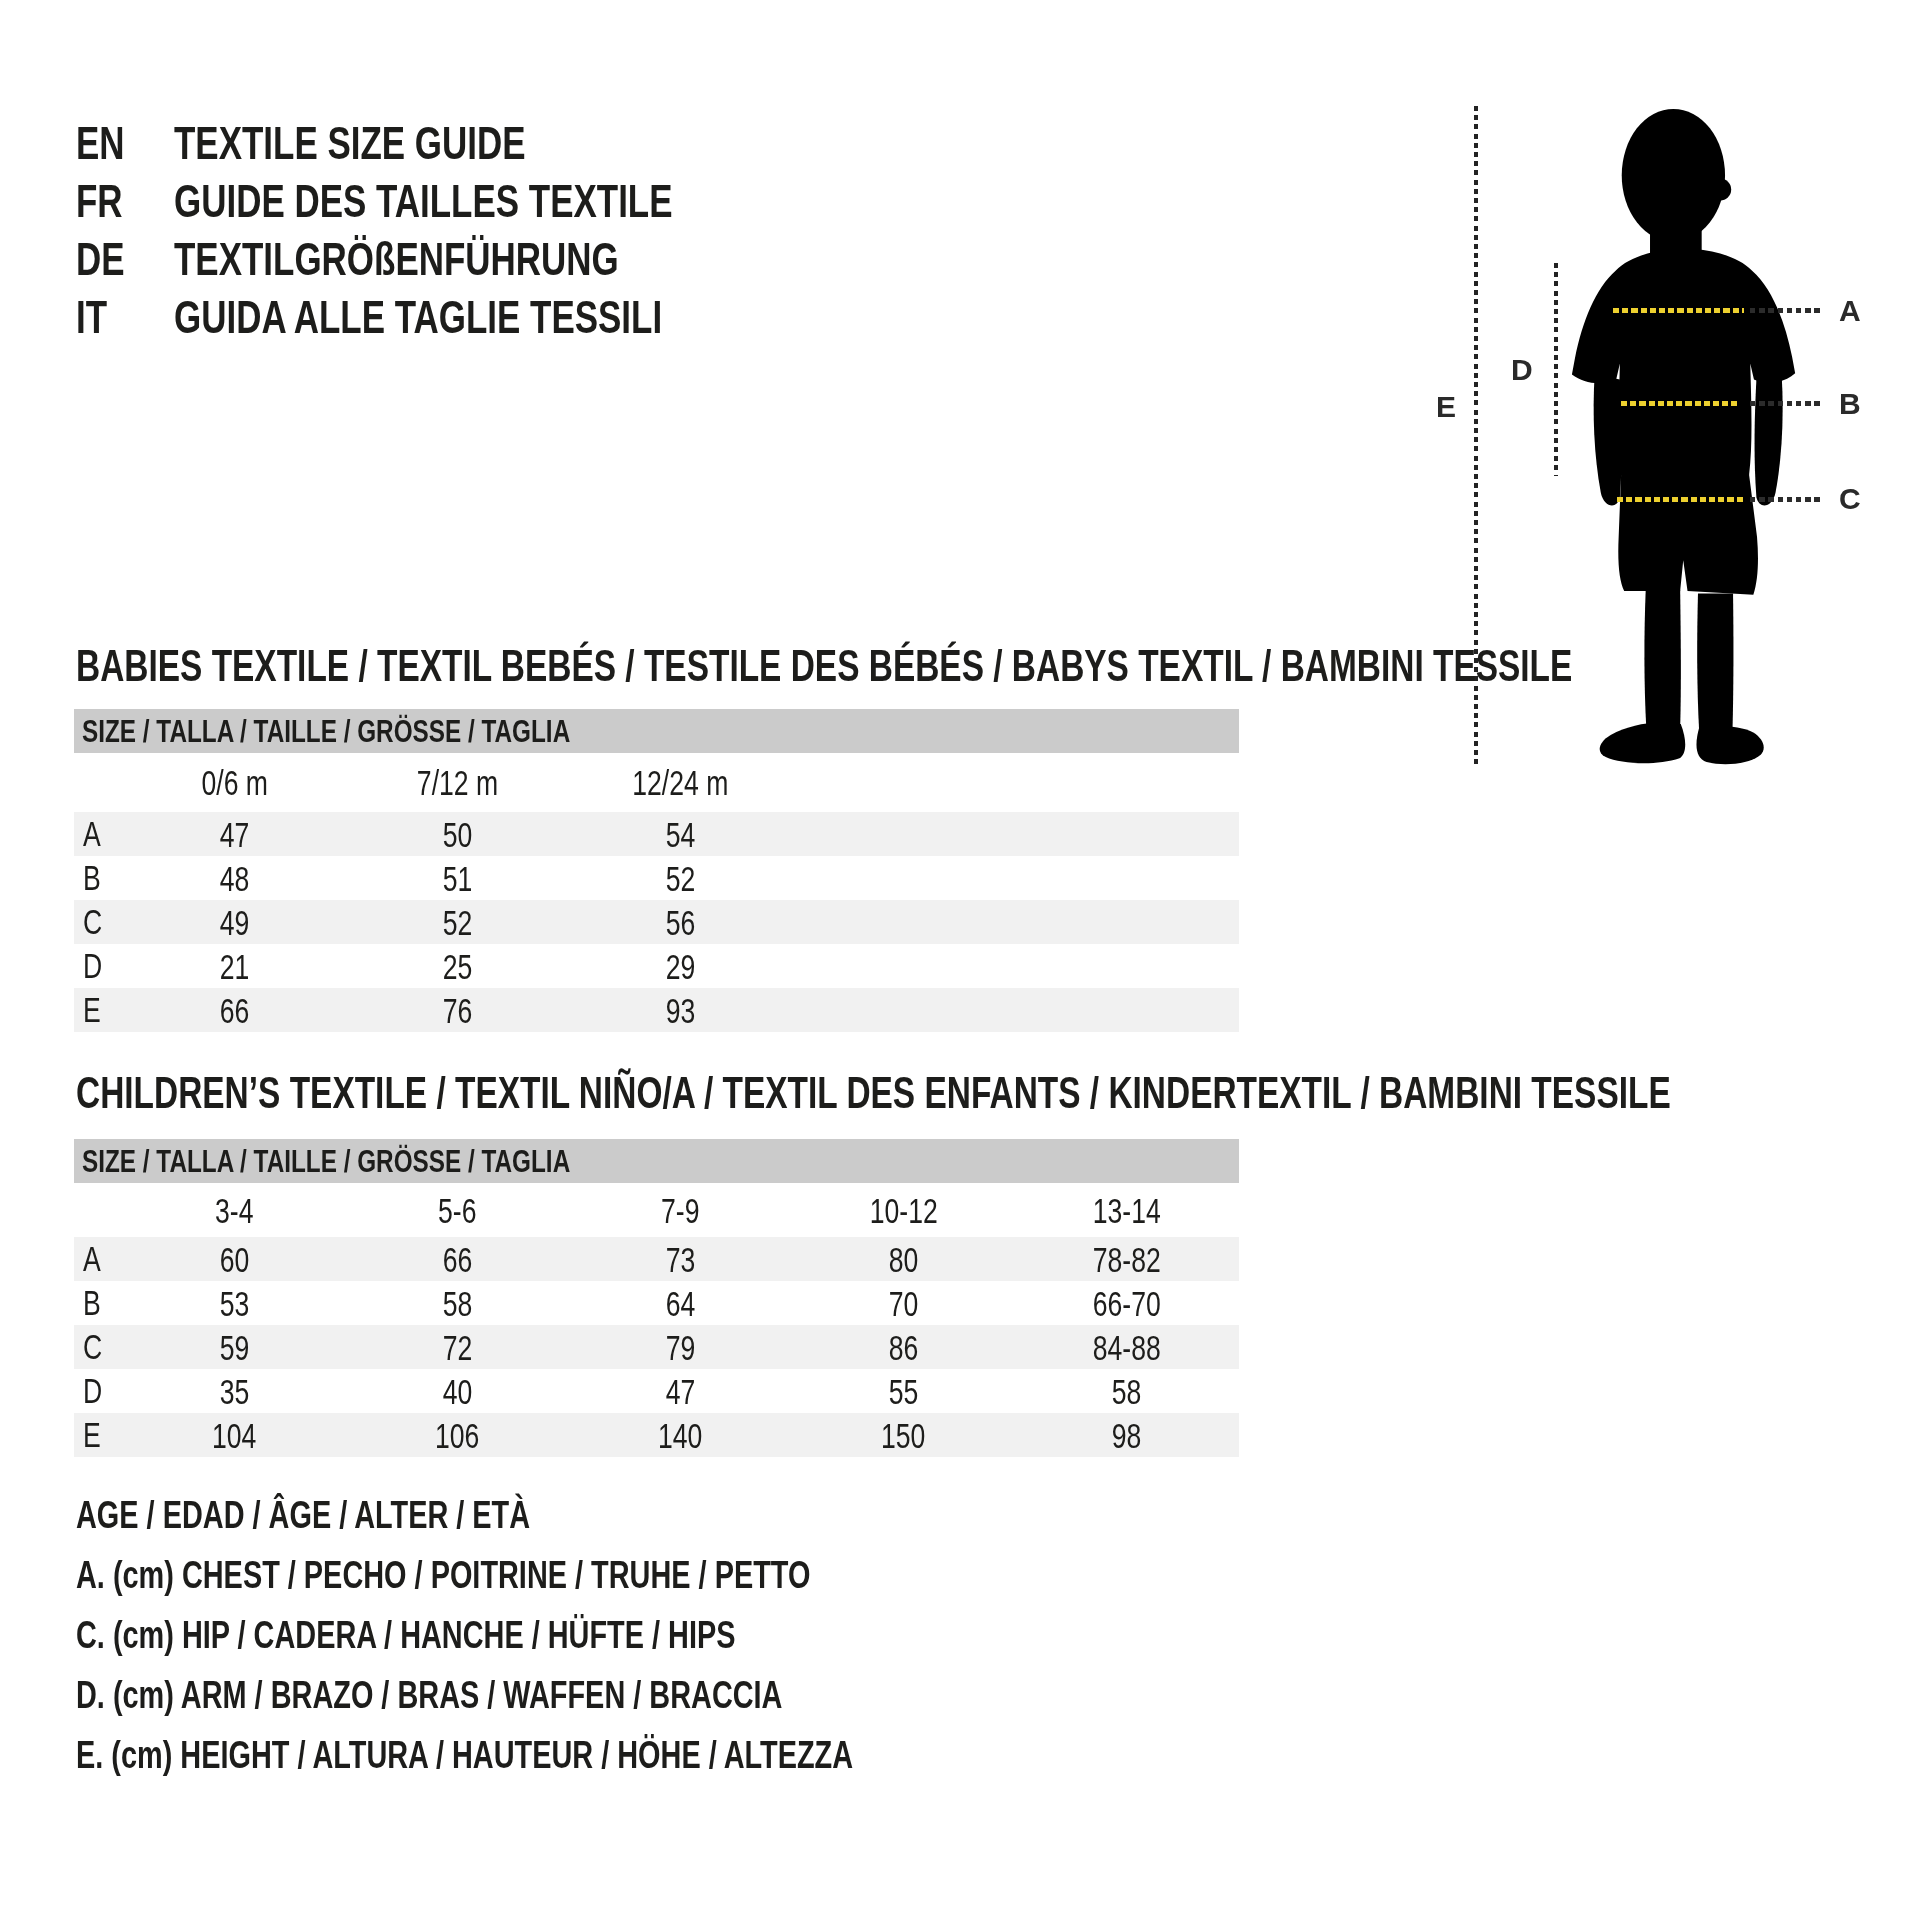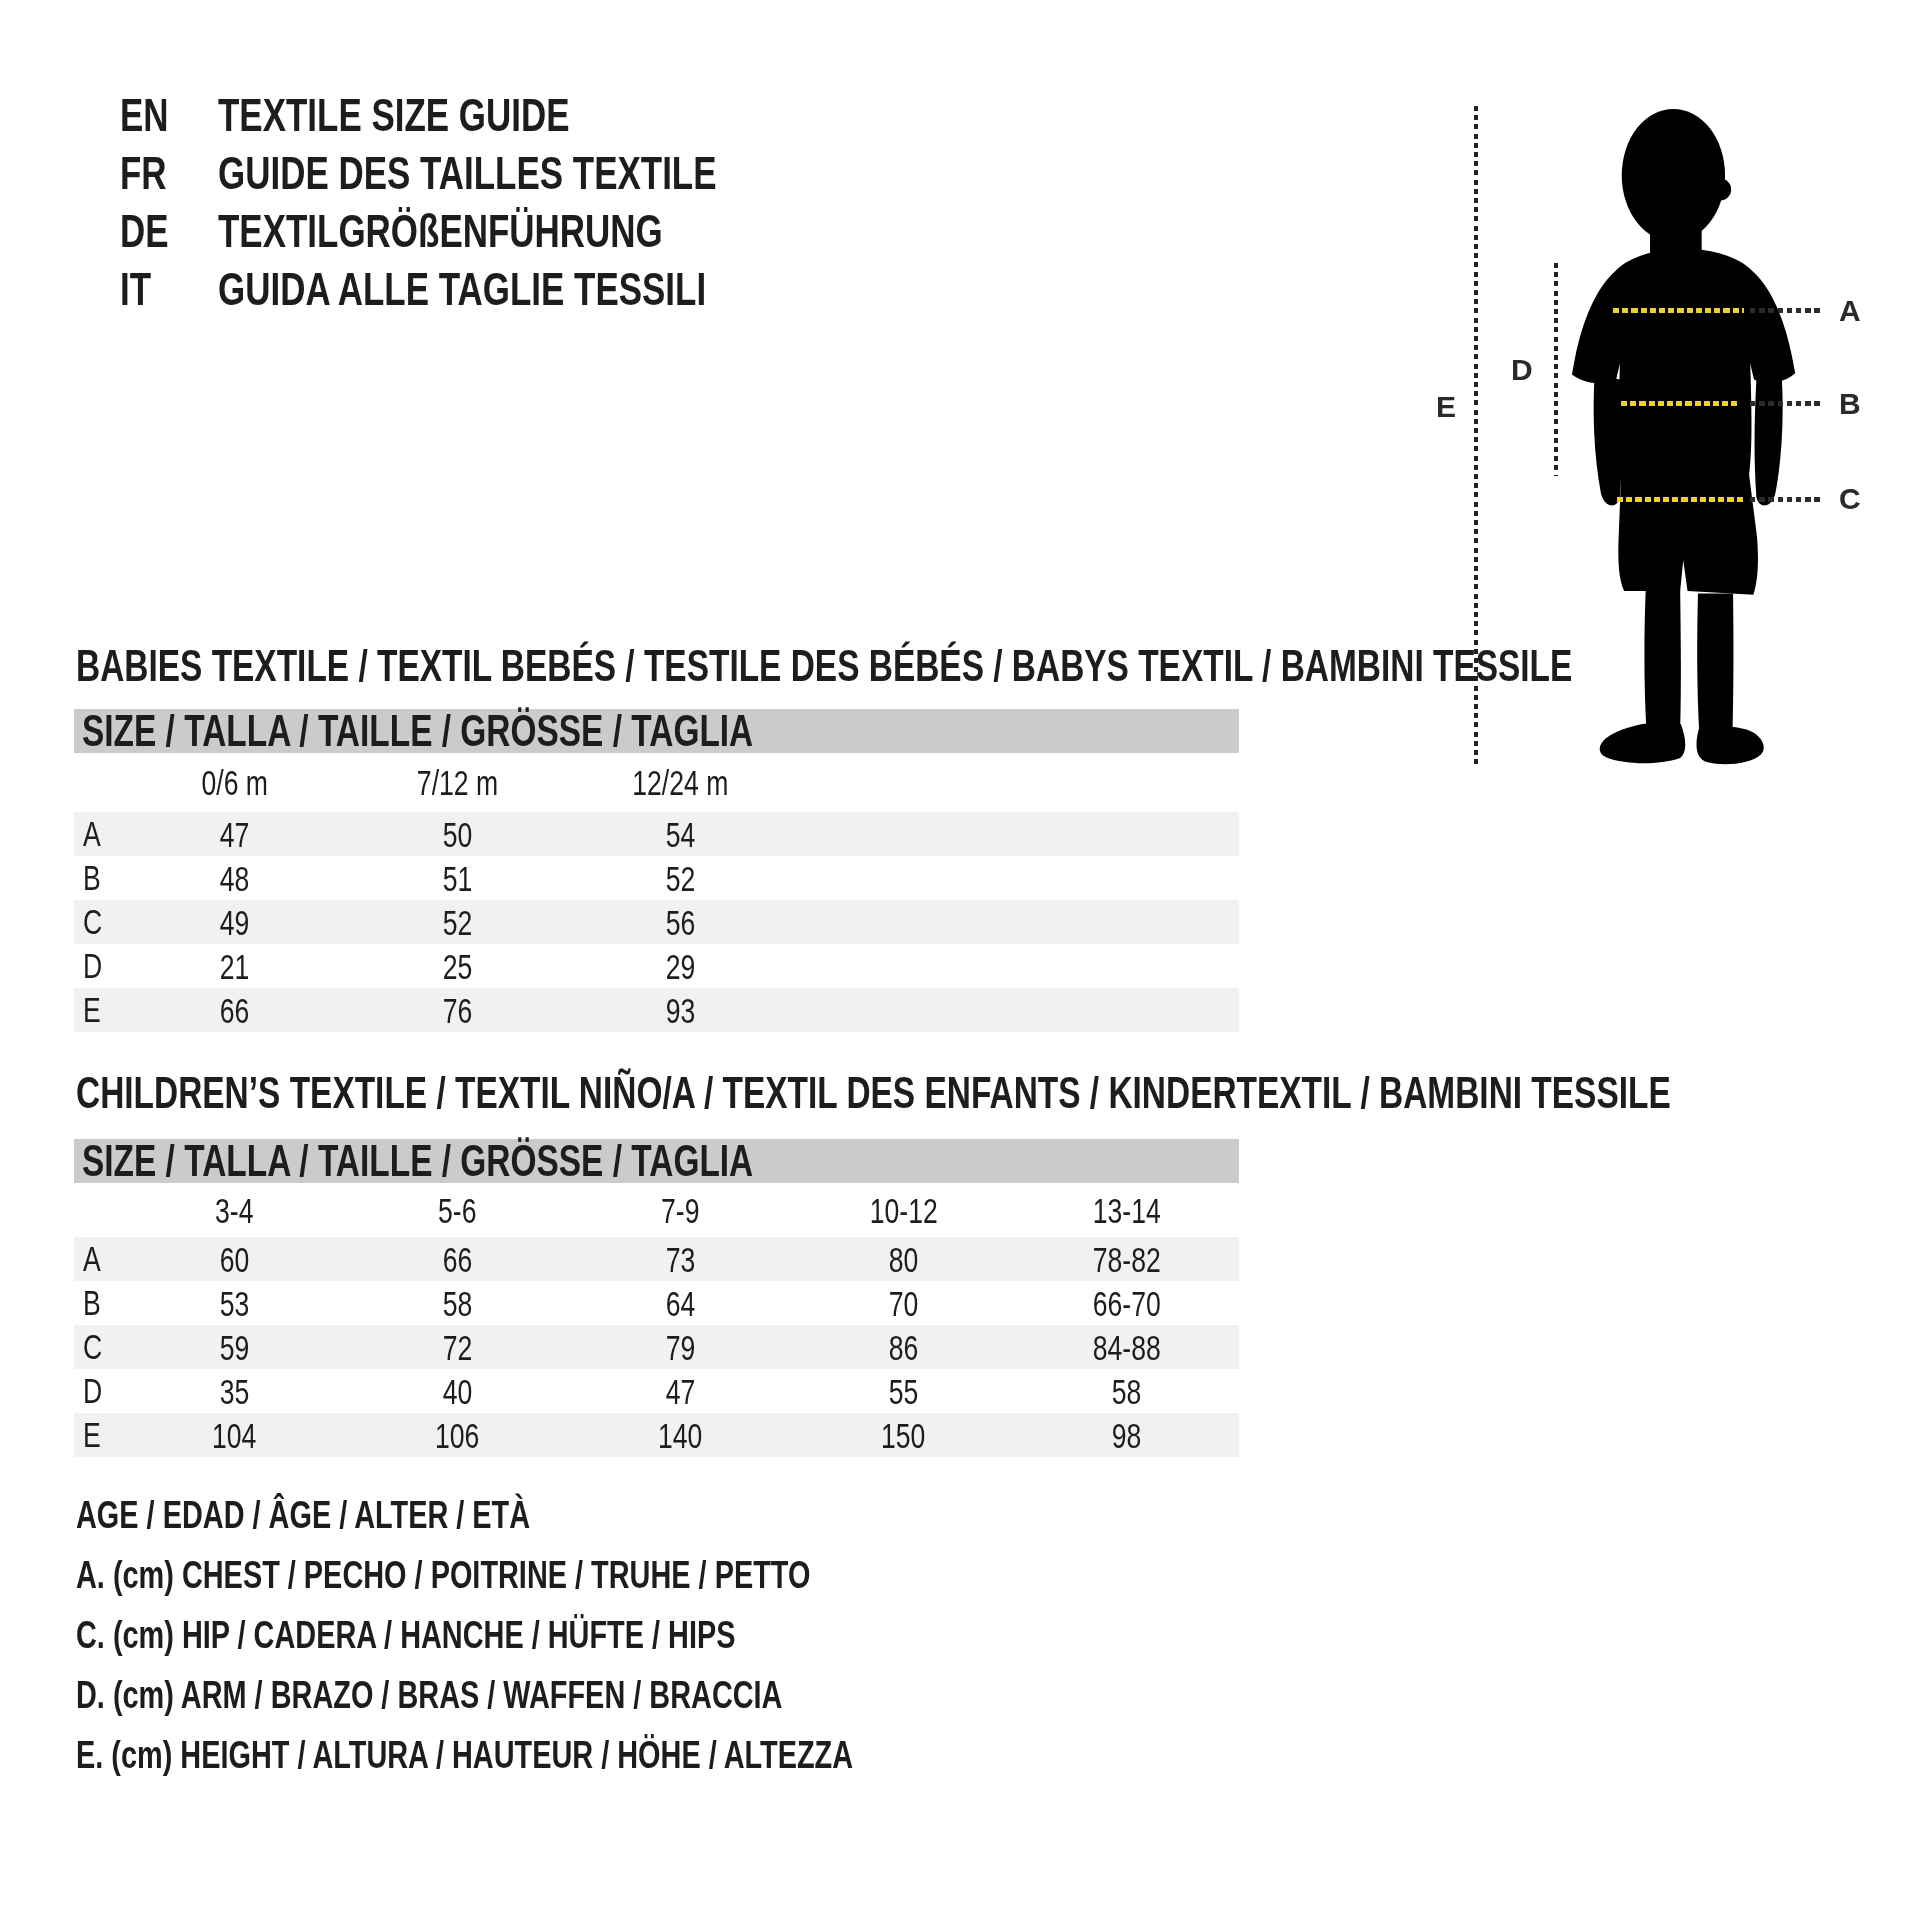--- a/index.html
+++ b/index.html
@@ -6,32 +6,32 @@
   body{
     width:1926px;height:1926px;position:relative;overflow:hidden;
     font-family:"Liberation Sans", sans-serif;color:#1d1d1b;
   }
   .abs{position:absolute;}
   
   .cnd{display:inline-block;transform:scaleX(0.76);transform-origin:0 50%;white-space:nowrap;}
   .cnd-c{display:inline-block;transform:scaleX(0.76);transform-origin:50% 50%;white-space:nowrap;}
 
   
-  .lang-block{left:76px;top:86px;width:1232px;margin-left:44px;}
+  .lang-block{left:76px;top:114px;width:1232px;}
   .lang-row{display:flex;height:58px;line-height:58px;font-size:46px;font-weight:700;}
   .lang-code{flex:0 0 98px;}
   .lang-title{flex:1;}
 
   
   .section-title{left:76px;font-size:44px;font-weight:700;line-height:41px;text-align:right;}
 
   
   .size-table{left:74px;width:1165px;}
   .tbl-bar{height:44px;line-height:44px;background:#cbcbcb;padding-left:8px;
-           font-size:44px;font-weight:700;}
+           font-size:32px;font-weight:700;}
   .tbl-grid{display:grid;grid-template-columns:49px repeat(5,223px);align-items:center;}
   .tbl-colhead{height:59px;}
   .tbl-row{height:44px;}
   .tbl-row.odd{background:#f1f1f1;}
   .tbl-cell{text-align:center;font-size:35px;font-weight:400;line-height:1;}
   .tbl-lbl{text-align:left;padding-left:8.6px;font-size:35px;font-weight:400;}
   .ch-colhead{height:54px;}
 
   
   .legend-block{left:76px;top:1485px;width:1417px;}

